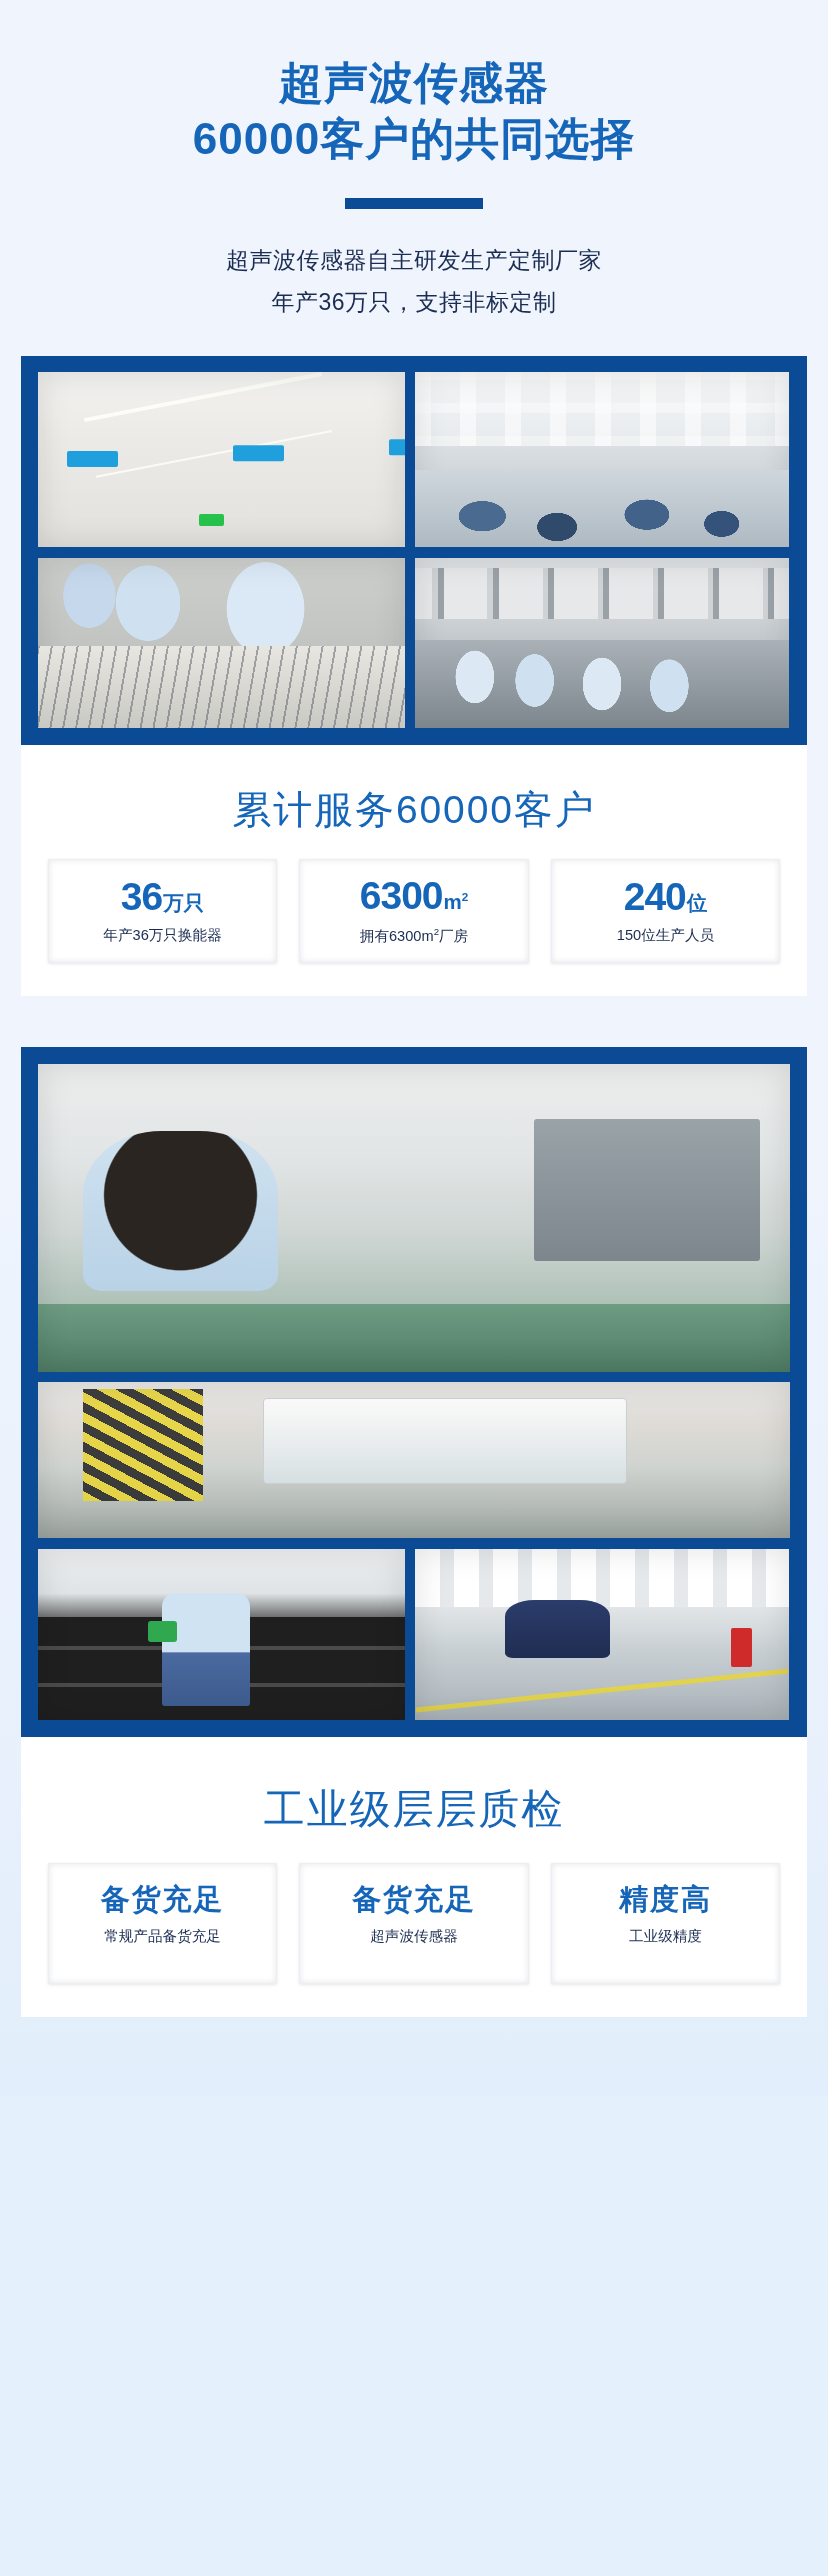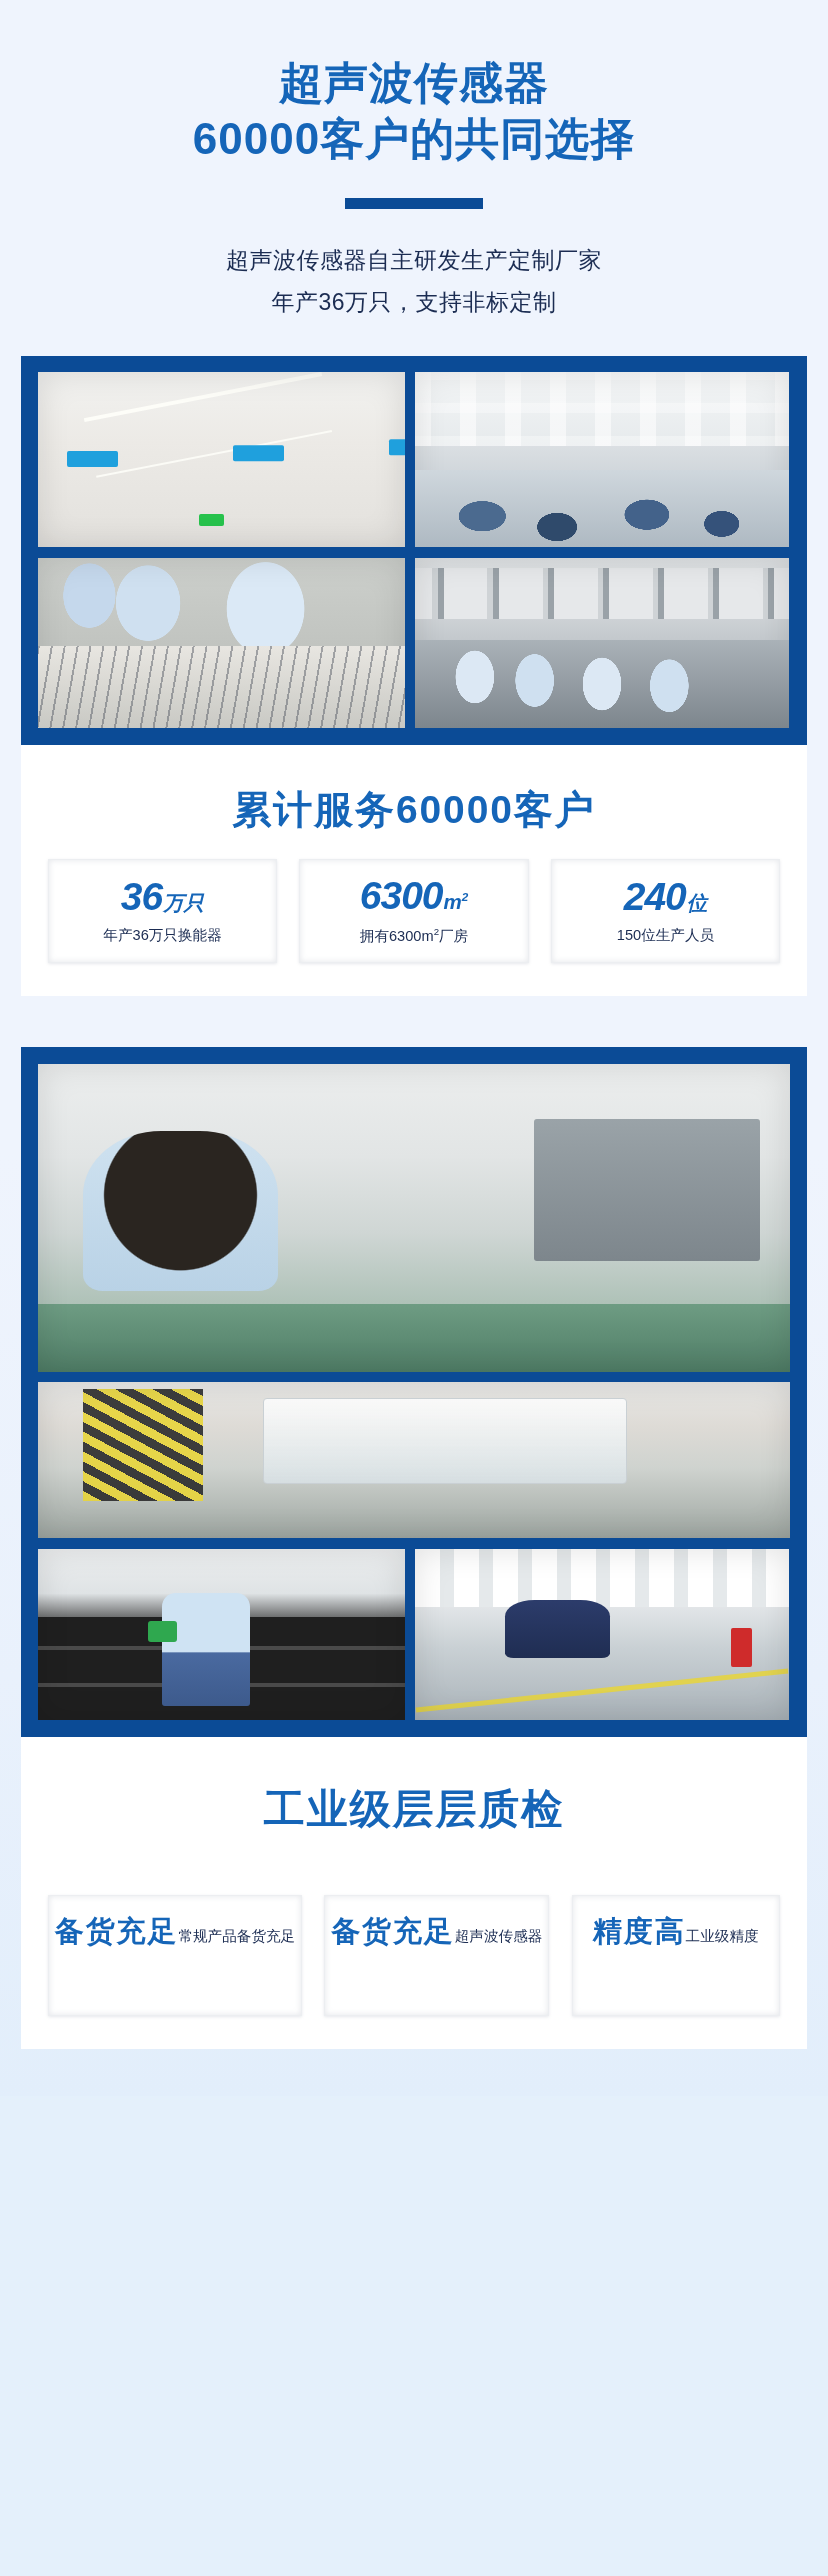--- a/index.html
+++ b/index.html
@@ -65,21 +65,21 @@
   
   .panel {
     width: 786px;
     margin: 0 auto;
     background: #ffffff;
     padding: 27px 27px 33px 27px;
   }
   .panel-title {
     text-align: center;
     font-size: 39px;
-    font-weight: bold;
+    font-weight: normal;
     color: #1565b8;
     letter-spacing: 1.9px;
     line-height: 1.2;
     padding: 15.6px 0 25px 0;
   }
   .panel-title.qc { font-size: 41px; padding: 21.4px 0 29px 0; }
 
   .cards { display: flex; gap: 22.4px; justify-content: center; }
   .card {
     flex: 1 1 0;
@@ -88,34 +88,33 @@
     box-shadow: 0 0 6.8px rgba(120,130,150,.20) inset, 0 1px 2.9px rgba(120,130,150,.18);
     text-align: center;
     padding: 19.5px 5.8px 19.5px 5.8px;
   }
   .card.stat { height: 104px; display:flex; flex-direction:column; justify-content:center; }
   .stat-value {
     color: #1565b8;
     font-weight: bold;
     line-height: 1;
     white-space: nowrap;
-    font-style: italic;
   }
   .stat-num { font-size: 39px; letter-spacing: -1px; }
   .stat-unit { font-size: 20.5px; margin-left: 1px; }
   .stat-unit sup { font-size: 11.7px; vertical-align: super; }
   .stat-desc {
     margin-top: 10.7px;
     font-size: 14.6px;
     color: #1b2c52;
     white-space: nowrap;
   }
   .stat-desc sup { font-size: 9.7px; vertical-align: super; }
 
-  .card.qc { height: 121px; display:flex; flex-direction:row; justify-content:center;margin-top:32px; }
+  .card.qc { height: 121px; display:flex; flex-direction:column; justify-content:flex-start; }
   .qc-title {
     font-size: 29px;
     font-weight: bold;
     color: #1565b8;
     letter-spacing: 1.9px;
     line-height: 1.1;
     white-space: nowrap;
   }
   .qc-desc {
     margin-top: 11.7px;

